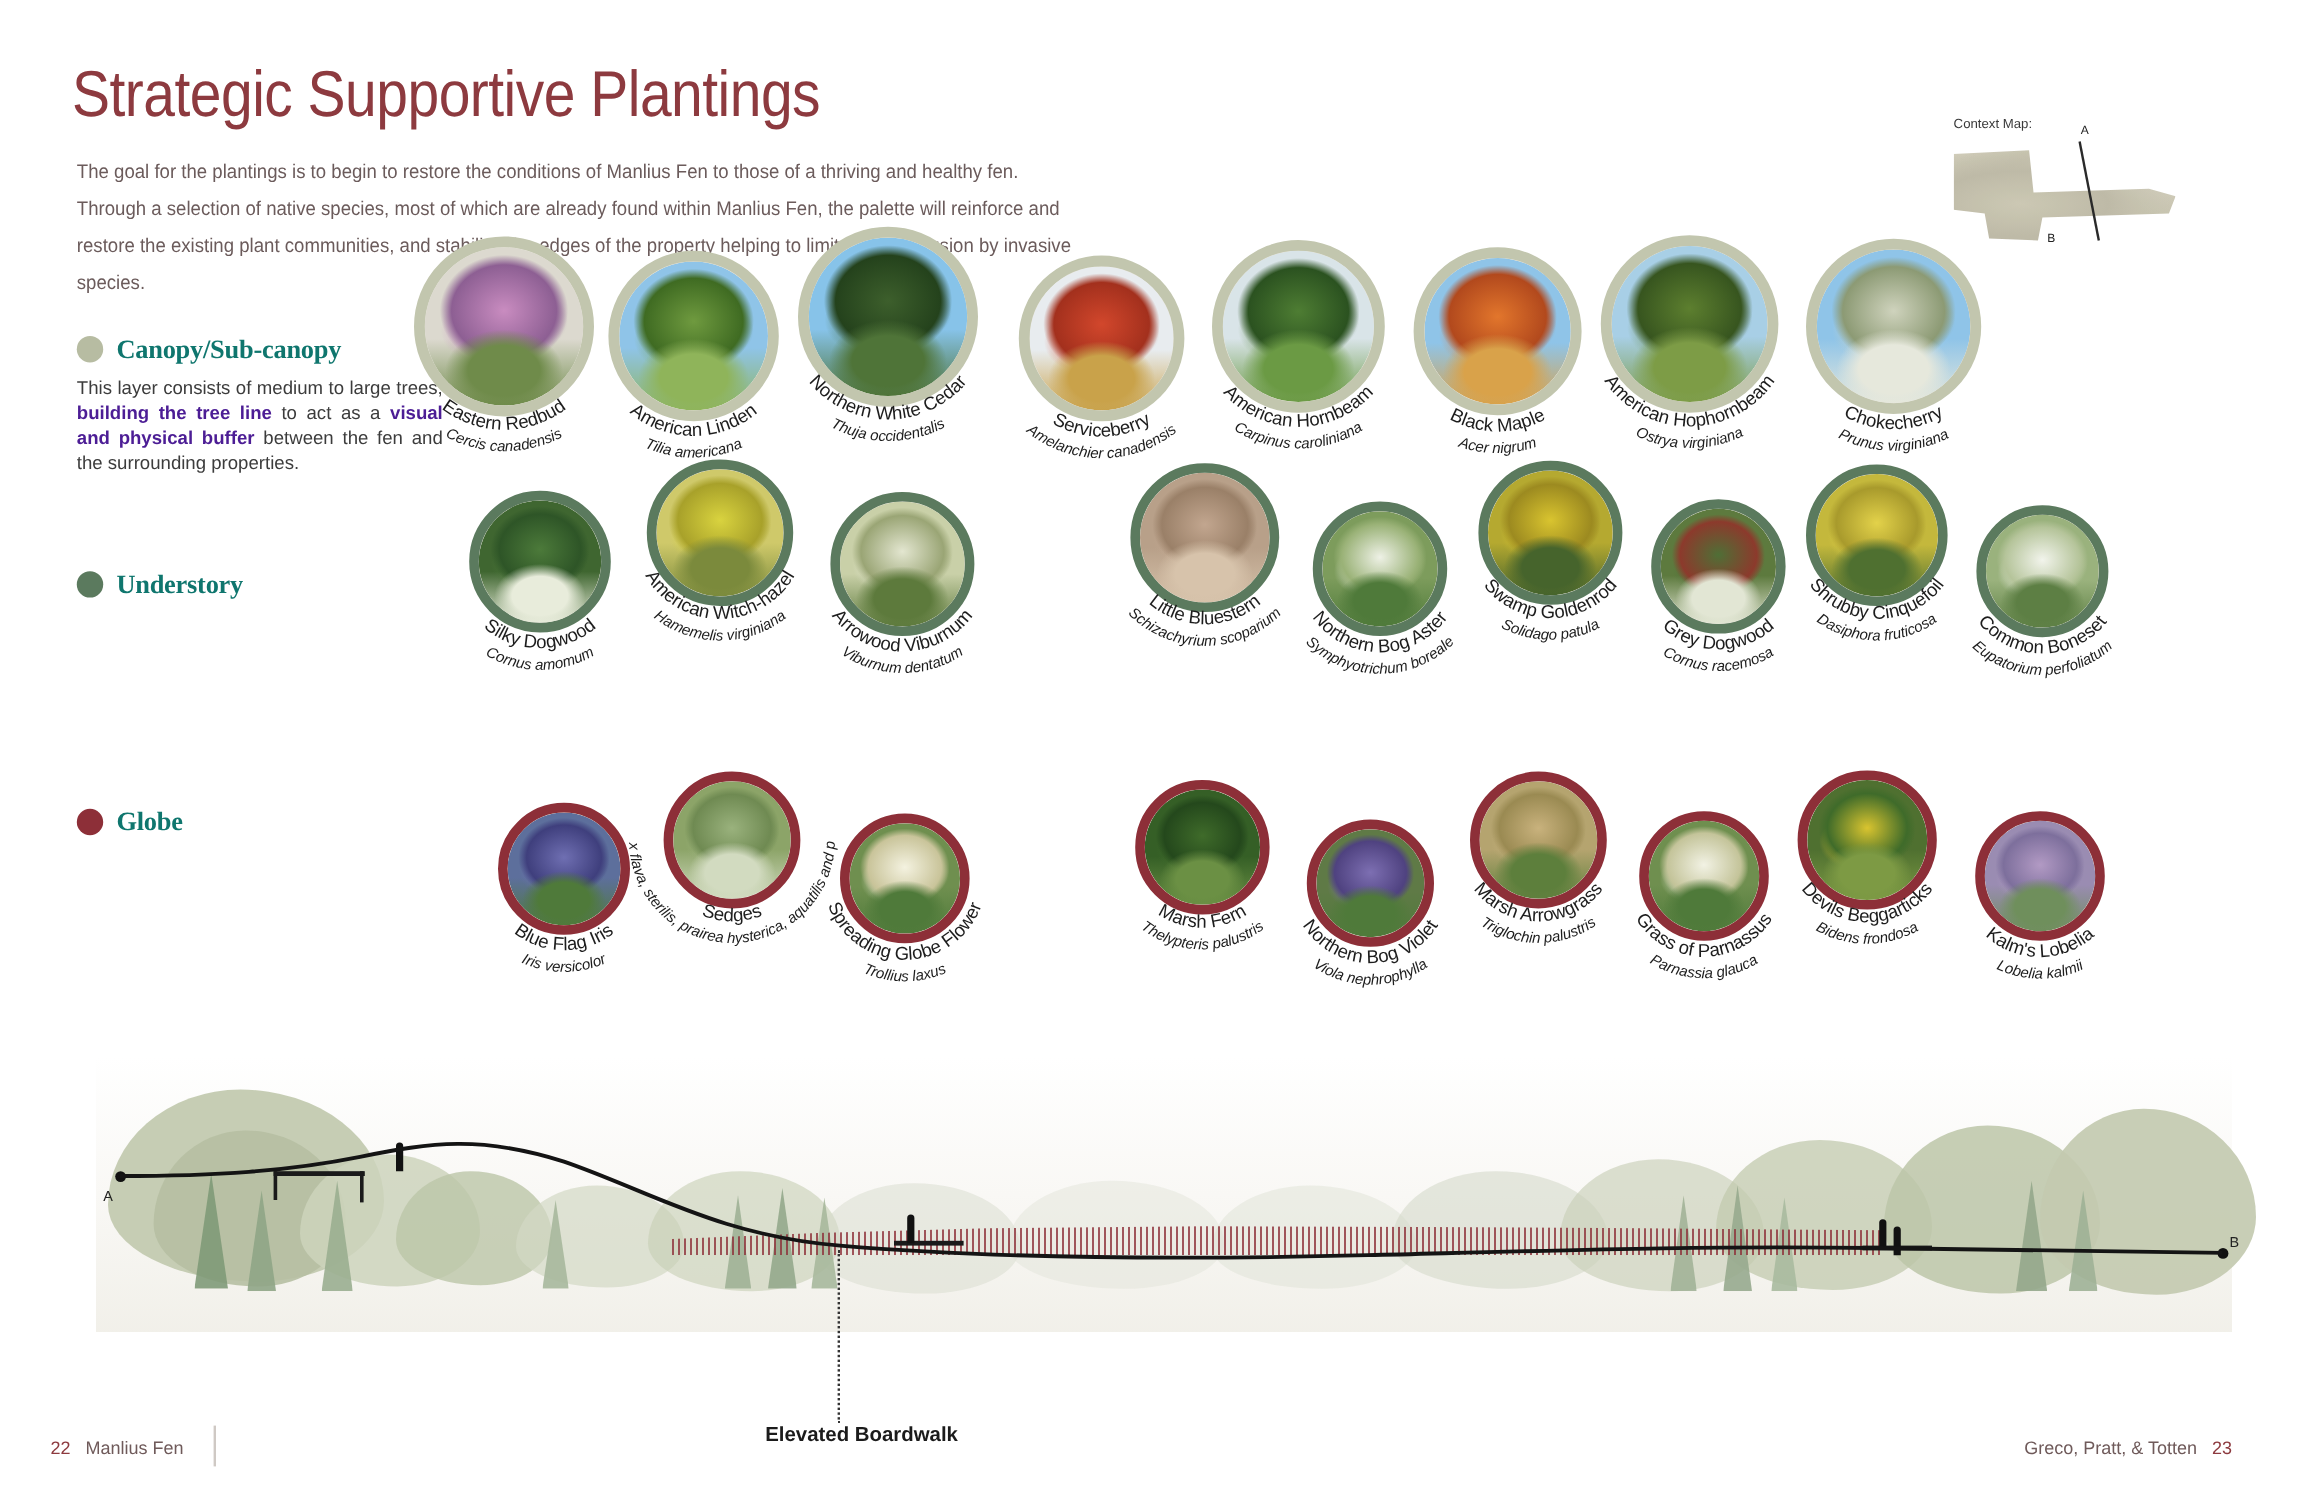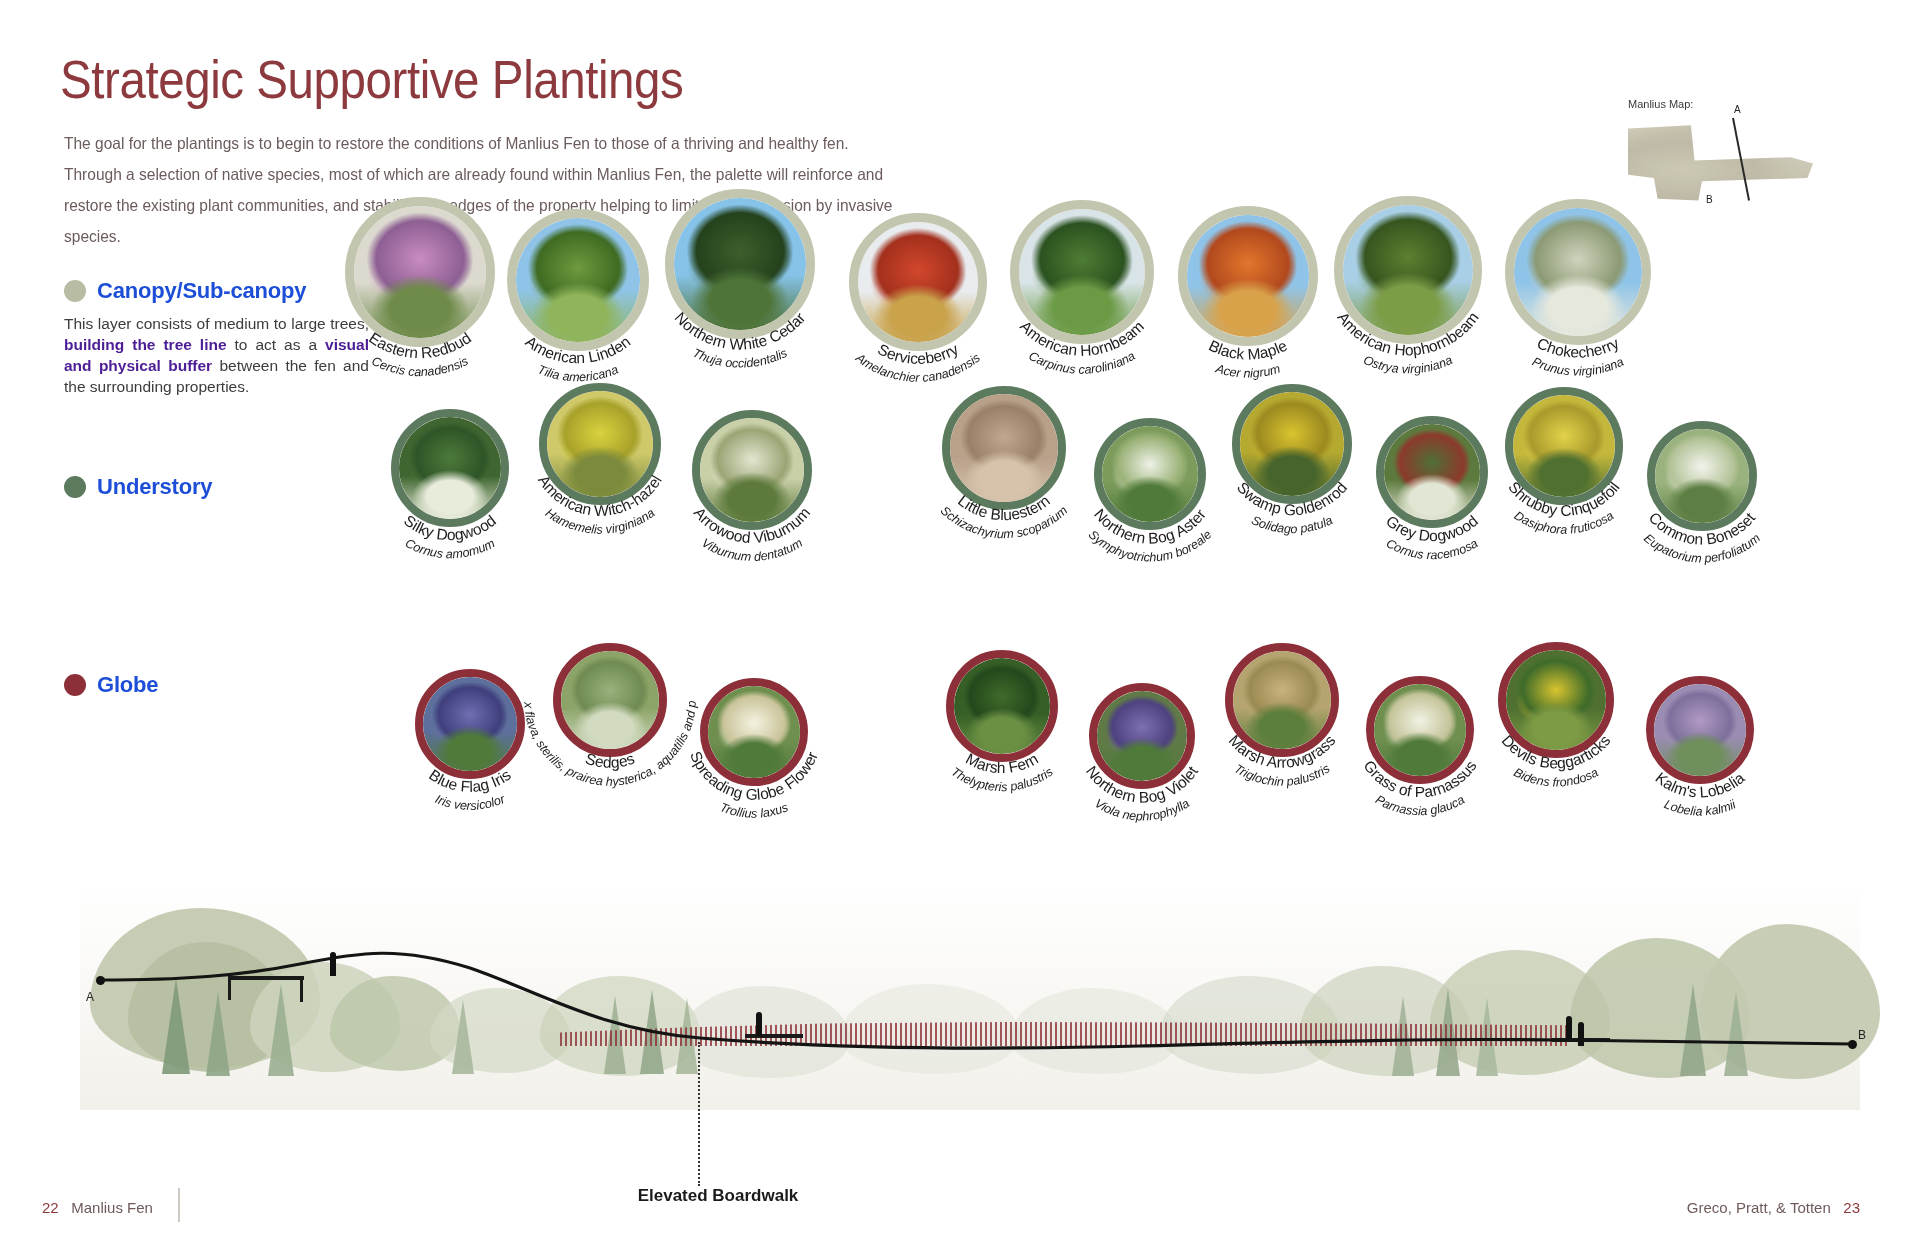--- a/index.html
+++ b/index.html
@@ -47,22 +47,22 @@
   }
   #ctx-map .ctx-pt { position:absolute; font-size:10px; color:#222; font-family:"Liberation Sans", sans-serif; }
   #ctx-map .ctx-a { left:106px; top:6px; }
   #ctx-map .ctx-b { left:78px; top:96px; }
 
   
   .layer-block { position:absolute; left:64px; width:305px; }
   .layer-head { display:flex; align-items:center; gap:11px; margin-bottom:9px; }
   .layer-dot { width:22px; height:22px; border-radius:50%; flex:0 0 auto; }
   .layer-title {
-    font-size:22px; font-weight:bold; color:#1d4ed8;
-    font-family:Liberation Sans, sans-serif; letter-spacing:-0.2px;
+    font-size:22px; font-weight:bold; color:#0f766e;
+    font-family:Liberation Serif, serif; letter-spacing:-0.2px;
   }
   .layer-body {
     font-size:15.5px; line-height:21px; color:#3c3c3c; text-align:justify;
     font-family:"Liberation Sans", sans-serif;
   }
   .layer-body b { color:#4c1d95; }
 
   #blk-canopy    { top:278px; }
   #blk-understory{ top:474px; }
   #blk-ground    { top:672px; }
@@ -125,21 +125,21 @@
     background:#cfc9c4;
   }
 </style>
 </head>
 <body>
 
 <div id="page-title">Strategic Supportive Plantings</div>
 <div id="intro">The goal for the plantings is to begin to restore the conditions of Manlius Fen to those of a thriving and healthy fen. Through a selection of native species, most of which are already found within Manlius Fen, the palette will reinforce and restore the existing plant communities, and stabilize the edges of the property helping to limit further intrusion by invasive species.</div>
 
 <div id="ctx-map">
-  <div class="ctx-label">Manlius Map:</div>
+  <div class="ctx-label">Context Map:</div>
   <div class="ctx-img"></div>
   <div class="ctx-line"></div>
   <div class="ctx-pt ctx-a">A</div>
   <div class="ctx-pt ctx-b">B</div>
 </div>
 
 <div class="layer-block" id="blk-canopy">
   <div class="layer-head">
     <div class="layer-dot" style="background: rgb(183, 188, 162);"></div>
     <div class="layer-title">Canopy/Sub-canopy</div>

